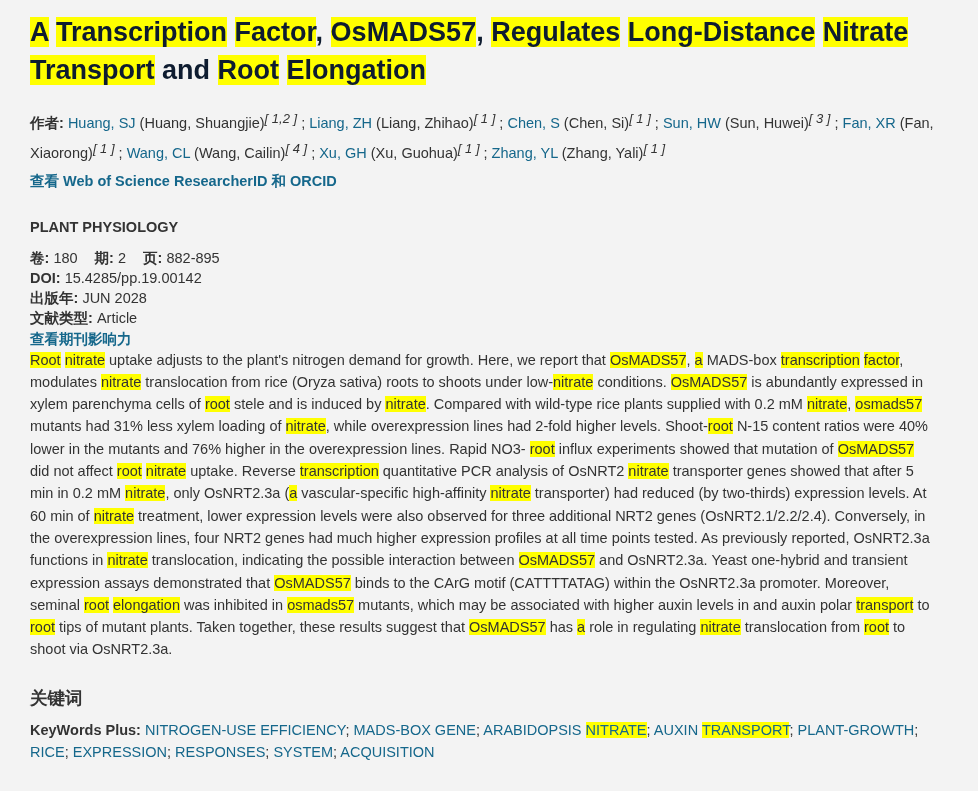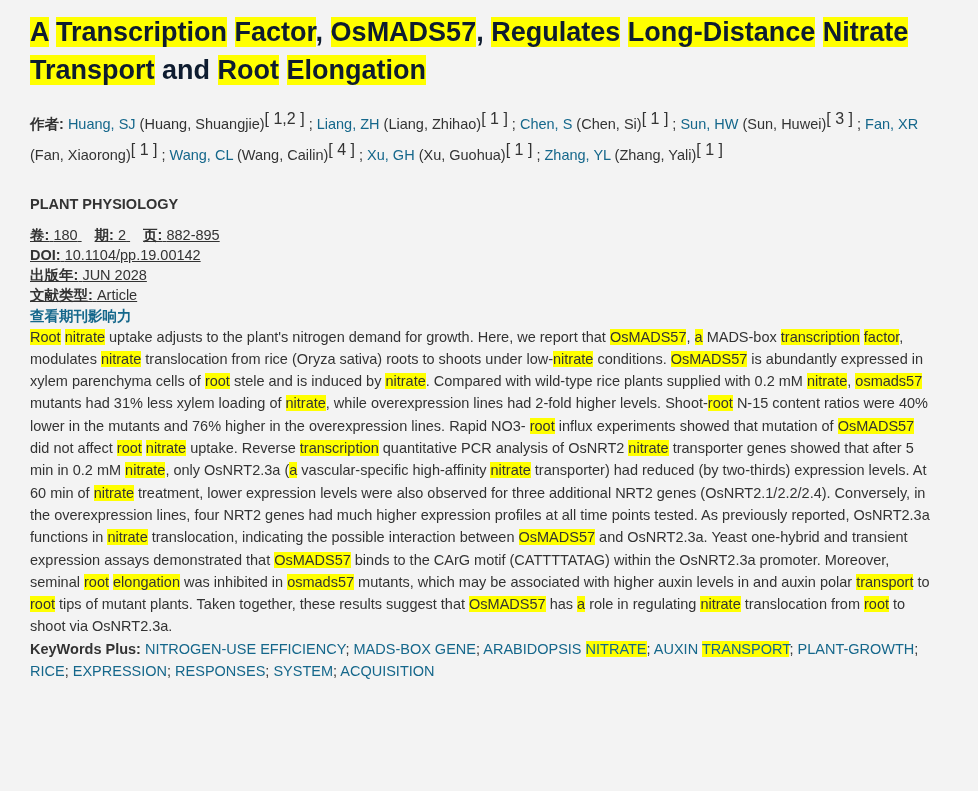--- a/index.html
+++ b/index.html
@@ -15,30 +15,30 @@
   }
   .page{padding:14px 44px 18px 30px;}
 
   .title{
     font-size:27px; font-weight:700; color:var(--title_color);
     line-height:1.4; margin-bottom:16px;
   }
   .hl{background:var(--highlight);}
   a.link{color:var(--accent); text-decoration:none; cursor:pointer;}
   .b{font-weight:700;text-align:right;}
-  .sup{font-size:16px; vertical-align:5px;}
+  .sup{font-size:13px; vertical-align:5px;font-style:italic;}
 
   .authors{line-height:26px; margin-bottom:4px;}
   .view-link{
     display:inline-block; color:var(--accent); font-weight:700;
     text-decoration:none; cursor:pointer; margin-top:2px;
   }
 
   .pub-info{margin-top:26px;}
-  .pub-line{line-height:20px; margin-bottom:0;text-decoration:underline;}
+  .pub-line{line-height:20px; margin-bottom:0;}
   .pub-line .gap{margin-left:13px;}
   .journal-name{font-weight:700; line-height:20px; margin-bottom:11px;}
   .impact-link{
     display:inline-block; color:var(--accent); font-weight:700;
     text-decoration:none; cursor:pointer; line-height:20px; margin-top:1px;
   }
 
   .section-heading{
     font-size:17.5px; font-weight:600; color:#333; margin-top:25px; margin-bottom:9px;
   }
@@ -48,53 +48,55 @@
 </style>
 </head>
 <body>
 
 <div class="page">
 
   <h1 class="title"><span class="hl">A</span><span> </span><span class="hl">Transcription</span><span> </span><span class="hl">Factor</span><span>, </span><span class="hl">OsMADS57</span><span>, </span><span class="hl">Regulates</span><span> </span><span class="hl">Long-Distance</span><span> </span><span class="hl">Nitrate</span><span> </span><span class="hl">Transport</span><span> and </span><span class="hl">Root</span><span> </span><span class="hl">Elongation</span></h1>
 
   <p class="authors"><span class="b">作者:</span><span><span> </span><a class="link">Huang, SJ</a><span> (Huang, Shuangjie)</span><span class="sup">[ 1,2 ]</span><span> ; </span><a class="link">Liang, ZH</a><span> (Liang, Zhihao)</span><span class="sup">[ 1 ]</span><span> ; </span><a class="link">Chen, S</a><span> (Chen, Si)</span><span class="sup">[ 1 ]</span><span> ; </span><a class="link">Sun, HW</a><span> (Sun, Huwei)</span><span class="sup">[ 3 ]</span><span> ; </span><a class="link">Fan, XR</a><span> (Fan, Xiaorong)</span><span class="sup">[ 1 ]</span><span> ; </span><a class="link">Wang, CL</a><span> (Wang, Cailin)</span><span class="sup">[ 4 ]</span><span> ; </span><a class="link">Xu, GH</a><span> (Xu, Guohua)</span><span class="sup">[ 1 ]</span><span> ; </span><a class="link">Zhang, YL</a><span> (Zhang, Yali)</span><span class="sup">[ 1 ]</span></span></p>
 
+  <a class="view-link">查看 Web of Science ResearcherID 和 ORCID</a>
 
   <div class="pub-info">
     <div class="journal-name">PLANT PHYSIOLOGY</div>
 
     <div class="pub-line">
       <span class="b">卷:</span>
       <span>180</span>
       <span class="b gap">期:</span>
       <span>2</span>
       <span class="b gap">页:</span>
       <span>882-895</span>
     </div>
 
     <div class="pub-line">
       <span class="b">DOI:</span>
-      <span>10.1104/pp.19.00142</span>
+      <span>15.4285/pp.19.00142</span>
     </div>
 
     <div class="pub-line">
       <span class="b">出版年:</span>
       <span>JUN 2028</span>
     </div>
 
     <div class="pub-line">
       <span class="b">文献类型:</span>
       <span>Article</span>
     </div>
 
     <a class="impact-link">查看期刊影响力</a>
   </div>
 
   <p class="abstract-text"><span class="hl">Root</span><span> </span><span class="hl">nitrate</span><span> uptake adjusts to the plant's nitrogen demand for growth. Here, we report that </span><span class="hl">OsMADS57</span><span>, </span><span class="hl">a</span><span> MADS-box </span><span class="hl">transcription</span><span> </span><span class="hl">factor</span><span>, modulates </span><span class="hl">nitrate</span><span> translocation from rice (Oryza sativa) roots to shoots under low-</span><span class="hl">nitrate</span><span> conditions. </span><span class="hl">OsMADS57</span><span> is abundantly expressed in xylem parenchyma cells of </span><span class="hl">root</span><span> stele and is induced by </span><span class="hl">nitrate</span><span>. Compared with wild-type rice plants supplied with 0.2 mM </span><span class="hl">nitrate</span><span>, </span><span class="hl">osmads57</span><span> mutants had 31% less xylem loading of </span><span class="hl">nitrate</span><span>, while overexpression lines had 2-fold higher levels. Shoot-</span><span class="hl">root</span><span> N-15 content ratios were 40% lower in the mutants and 76% higher in the overexpression lines. Rapid NO3- </span><span class="hl">root</span><span> influx experiments showed that mutation of </span><span class="hl">OsMADS57</span><span> did not affect </span><span class="hl">root</span><span> </span><span class="hl">nitrate</span><span> uptake. Reverse </span><span class="hl">transcription</span><span> quantitative PCR analysis of OsNRT2 </span><span class="hl">nitrate</span><span> transporter genes showed that after 5 min in 0.2 mM </span><span class="hl">nitrate</span><span>, only OsNRT2.3a (</span><span class="hl">a</span><span> vascular-specific high-affinity </span><span class="hl">nitrate</span><span> transporter) had reduced (by two-thirds) expression levels. At 60 min of </span><span class="hl">nitrate</span><span> treatment, lower expression levels were also observed for three additional NRT2 genes (OsNRT2.1/2.2/2.4). Conversely, in the overexpression lines, four NRT2 genes had much higher expression profiles at all time points tested. As previously reported, OsNRT2.3a functions in </span><span class="hl">nitrate</span><span> translocation, indicating the possible interaction between </span><span class="hl">OsMADS57</span><span> and OsNRT2.3a. Yeast one-hybrid and transient expression assays demonstrated that </span><span class="hl">OsMADS57</span><span> binds to the CArG motif (CATTTTATAG) within the OsNRT2.3a promoter. Moreover, seminal </span><span class="hl">root</span><span> </span><span class="hl">elongation</span><span> was inhibited in </span><span class="hl">osmads57</span><span> mutants, which may be associated with higher auxin levels in and auxin polar </span><span class="hl">transport</span><span> to </span><span class="hl">root</span><span> tips of mutant plants. Taken together, these results suggest that </span><span class="hl">OsMADS57</span><span> has </span><span class="hl">a</span><span> role in regulating </span><span class="hl">nitrate</span><span> translocation from </span><span class="hl">root</span><span> to shoot via OsNRT2.3a.</span></p>
 
+  <h2 class="section-heading">关键词</h2>
   <p class="keywords-text"><span class="b">KeyWords Plus:</span><span><span> </span><a class="link">NITROGEN-USE EFFICIENCY</a><span>; </span><a class="link">MADS-BOX GENE</a><span>; </span><a class="link">ARABIDOPSIS </a><a class="link hl">NITRATE</a><span>; </span><a class="link">AUXIN </a><a class="link hl">TRANSPORT</a><span>; </span><a class="link">PLANT-GROWTH</a><span>; </span><a class="link">RICE</a><span>; </span><a class="link">EXPRESSION</a><span>; </span><a class="link">RESPONSES</a><span>; </span><a class="link">SYSTEM</a><span>; </span><a class="link">ACQUISITION</a></span></p>
 
   
 
   
 
   
 
 </div>
 

